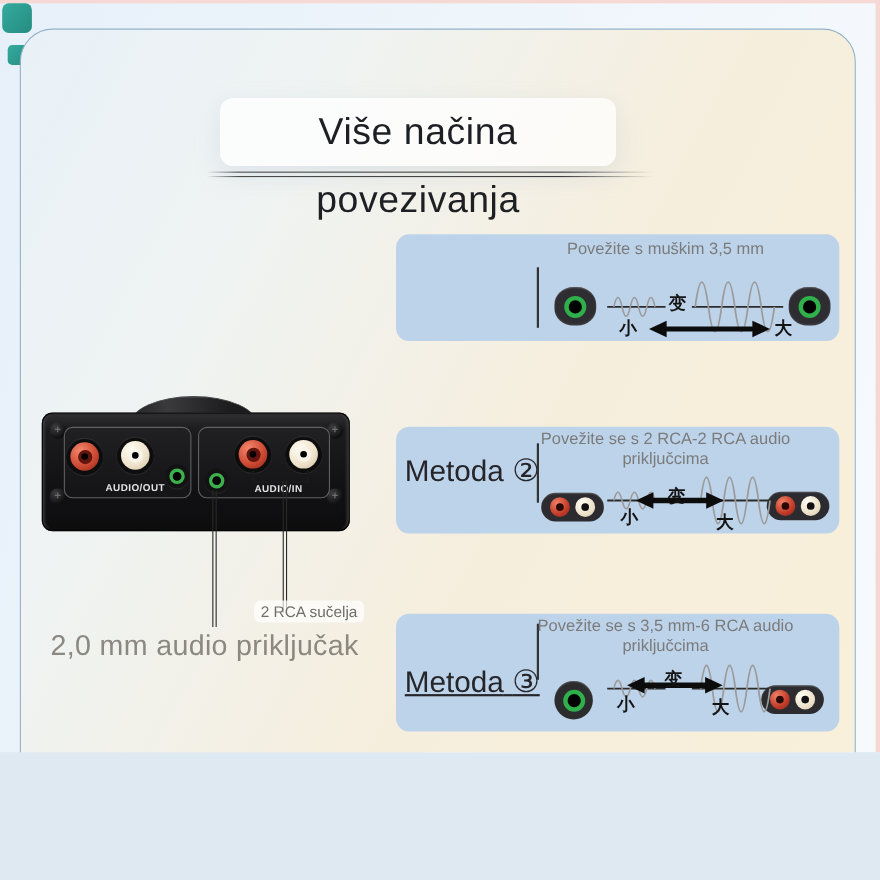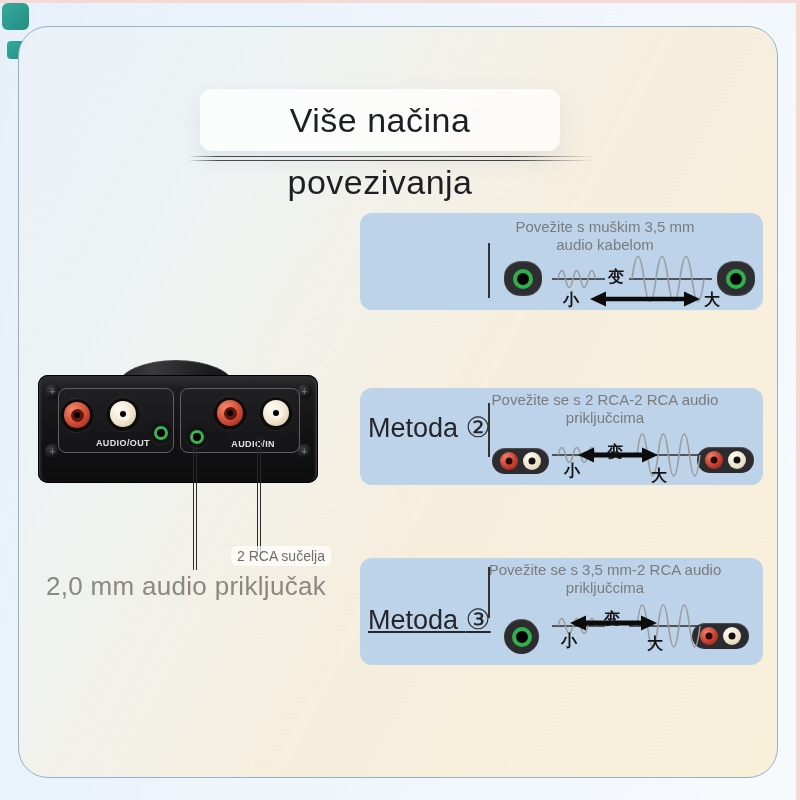--- a/index.html
+++ b/index.html
@@ -1,16 +1,16 @@
 <!DOCTYPE html>
 <html><head>
 <meta charset="utf-8">
 <style>
   html,body{margin:0;padding:0;background:#dfe9f2;}
-  .stage{position:relative;width:800px;height:800px;overflow:hidden;
+  .stage{position:relative;width:800px;height:684px;overflow:hidden;
     font-family:"Liberation Sans",sans-serif;
     background:linear-gradient(105deg,#e7f0f9 0%,#eef5fb 45%,#f7fafd 100%);}
   .abs{position:absolute;}
 
   
   .edge-top{left:0;top:0;width:800px;height:3px;background:#f6d8d4;}
   .edge-right{right:0;top:0;width:4px;height:800px;background:#f5d7d3;}
 
   
   .mark1{left:2px;top:3px;width:27px;height:27px;border-radius:6px;
@@ -173,21 +173,20 @@
   <div class="abs bracket"></div>
   <div class="abs cline cline-jack"></div>
   <div class="abs cline cline-rca"></div>
   <div class="abs callout-small">2 RCA sučelja</div>
   <div class="abs callout-big">2,0 mm audio priključak</div>
 
   <div class="abs card m1"></div>
   <div class="abs vdiv" style="top:243px;height:55px;"></div>
   <div class="abs desc" style="top:218px;">
     <div>Povežite s muškim 3,5 mm</div>
-    <div>audio kabelom</div>
   </div>
   <div class="abs jackoval" style="left:504px;top:261px;">
       <div class="greenring"></div>
     </div>
   <div class="abs jackoval" style="left:717px;top:261px;">
       <div class="greenring"></div>
     </div>
   <div class="abs wavezone" style="left:552px;top:249px;width:172px;height:64px;">
     <svg width="172" height="64" viewBox="0 0 172 64">
       <path d="M0 30 H53" stroke="#2b2b2b" stroke-width="1.6" fill="none"></path>
@@ -236,21 +235,21 @@
     <span class="cjk" style="left:99px;top:45px;">大</span>
   </div>
 
   <div class="abs card m3"></div>
   <div class="abs method-title" style="left:368px;top:603px;text-decoration:underline;">
     <span>Metoda</span>
     <span class="method-num">③</span>
   </div>
   <div class="abs vdiv" style="top:567px;height:51px;"></div>
   <div class="abs desc" style="top:561px;">
-    <div>Povežite se s 3,5 mm-2 RCA audio</div>
+    <div>Povežite se s 3,5 mm-6 RCA audio</div>
     <div>priključcima</div>
   </div>
   <div class="abs jackround" style="left:504px;top:619px;">
       <div class="greenring"></div>
     </div>
   <div class="abs pill" style="left:692px;top:623px;">
     <div class="rcamini red"></div>
       <div class="rcamini white"></div>
     </div>
   <div class="abs wavezone" style="left:552px;top:594px;width:148px;height:64px;">

